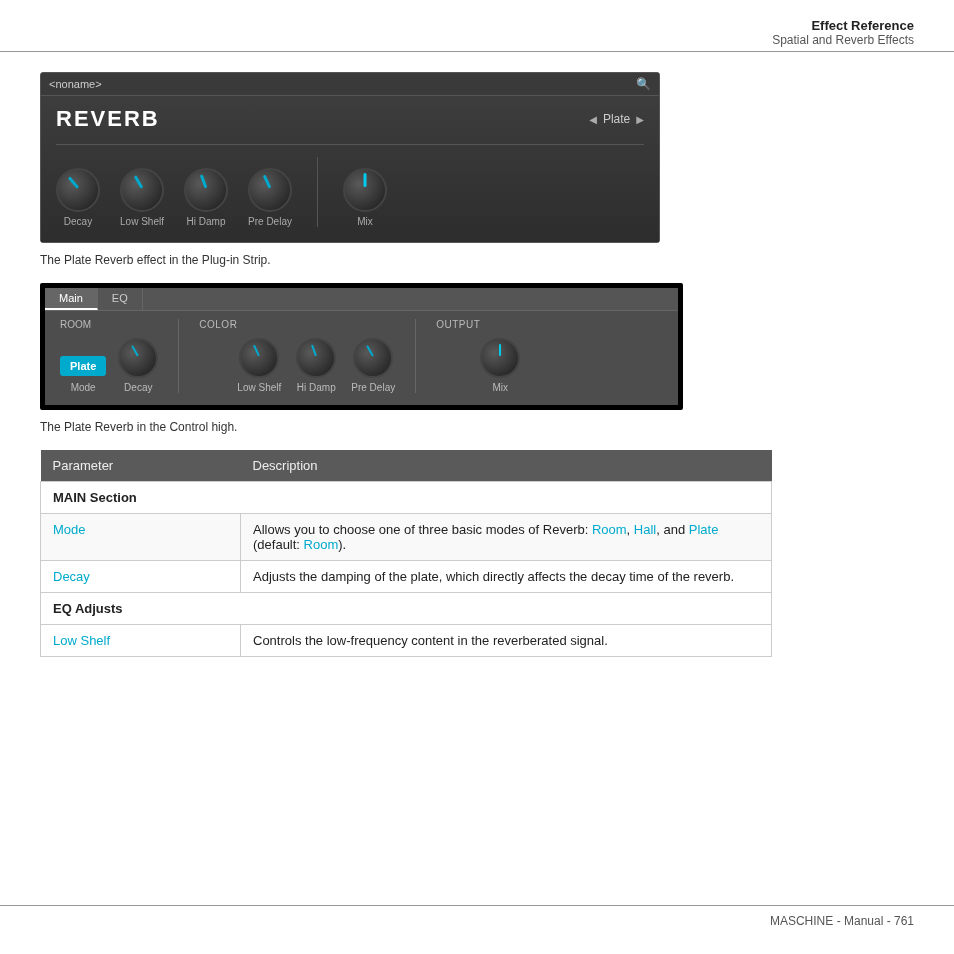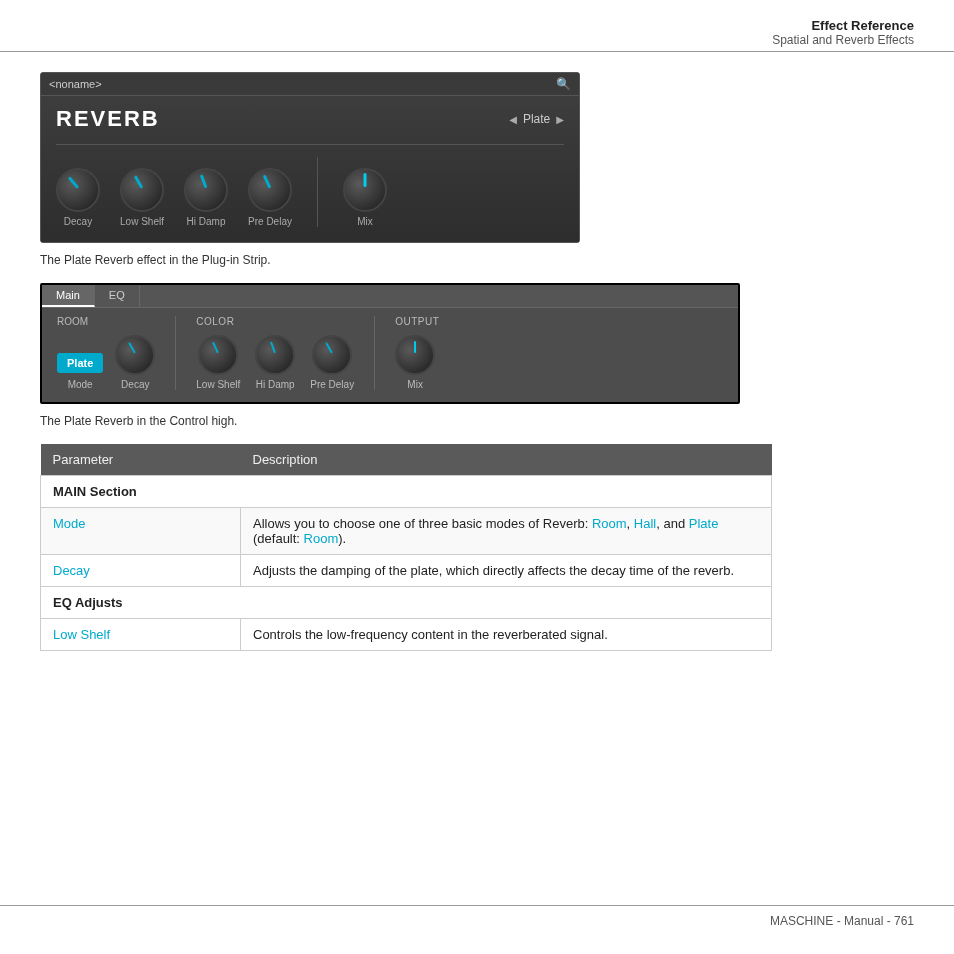--- a/index.html
+++ b/index.html
@@ -33,21 +33,21 @@
     .content {
       padding: 20px 40px 40px 40px;
     }
 
     
     .plugin-strip {
       background: #2a2a2a;
       border: 1px solid #555;
       border-radius: 3px;
       padding: 0;
-      width: 540px;
+      width: 620px;
       margin-bottom: 10px;
     }
 
     .plugin-strip-topbar {
       background: #3a3a3a;
       padding: 4px 8px;
       display: flex;
       justify-content: space-between;
       align-items: center;
       border-bottom: 1px solid #555;
@@ -154,24 +154,24 @@
     
     .caption {
       font-size: 12px;
       color: #333;
       margin-bottom: 16px;
       margin-top: 6px;
     }
 
     
     .control-area {
-      border: 2px solid #000000;
+      border: 5px solid #000000;
       border-radius: 2px;
       background: #4a4a4a;
-      width: 700px;
+      width: 643px;
       margin-bottom: 10px;
       overflow: hidden;
     }
 
     .ctrl-tabs {
       display: flex;
       background: #555;
       border-bottom: 1px solid #666;
     }
     .ctrl-tab {
@@ -189,21 +189,21 @@
 
     .ctrl-body {
       background: #4d4d4d;
       padding: 8px 15px 12px 15px;
       display: flex;
       gap: 0;
     }
 
     .ctrl-section {
       display: flex;
-      flex-direction: column;
+      flex-direction: row;
     }
 
     .ctrl-section-label {
       font-size: 10px;
       color: #bbb;
       letter-spacing: 0.5px;
       margin-bottom: 8px;
       text-transform: uppercase;
     }
 

